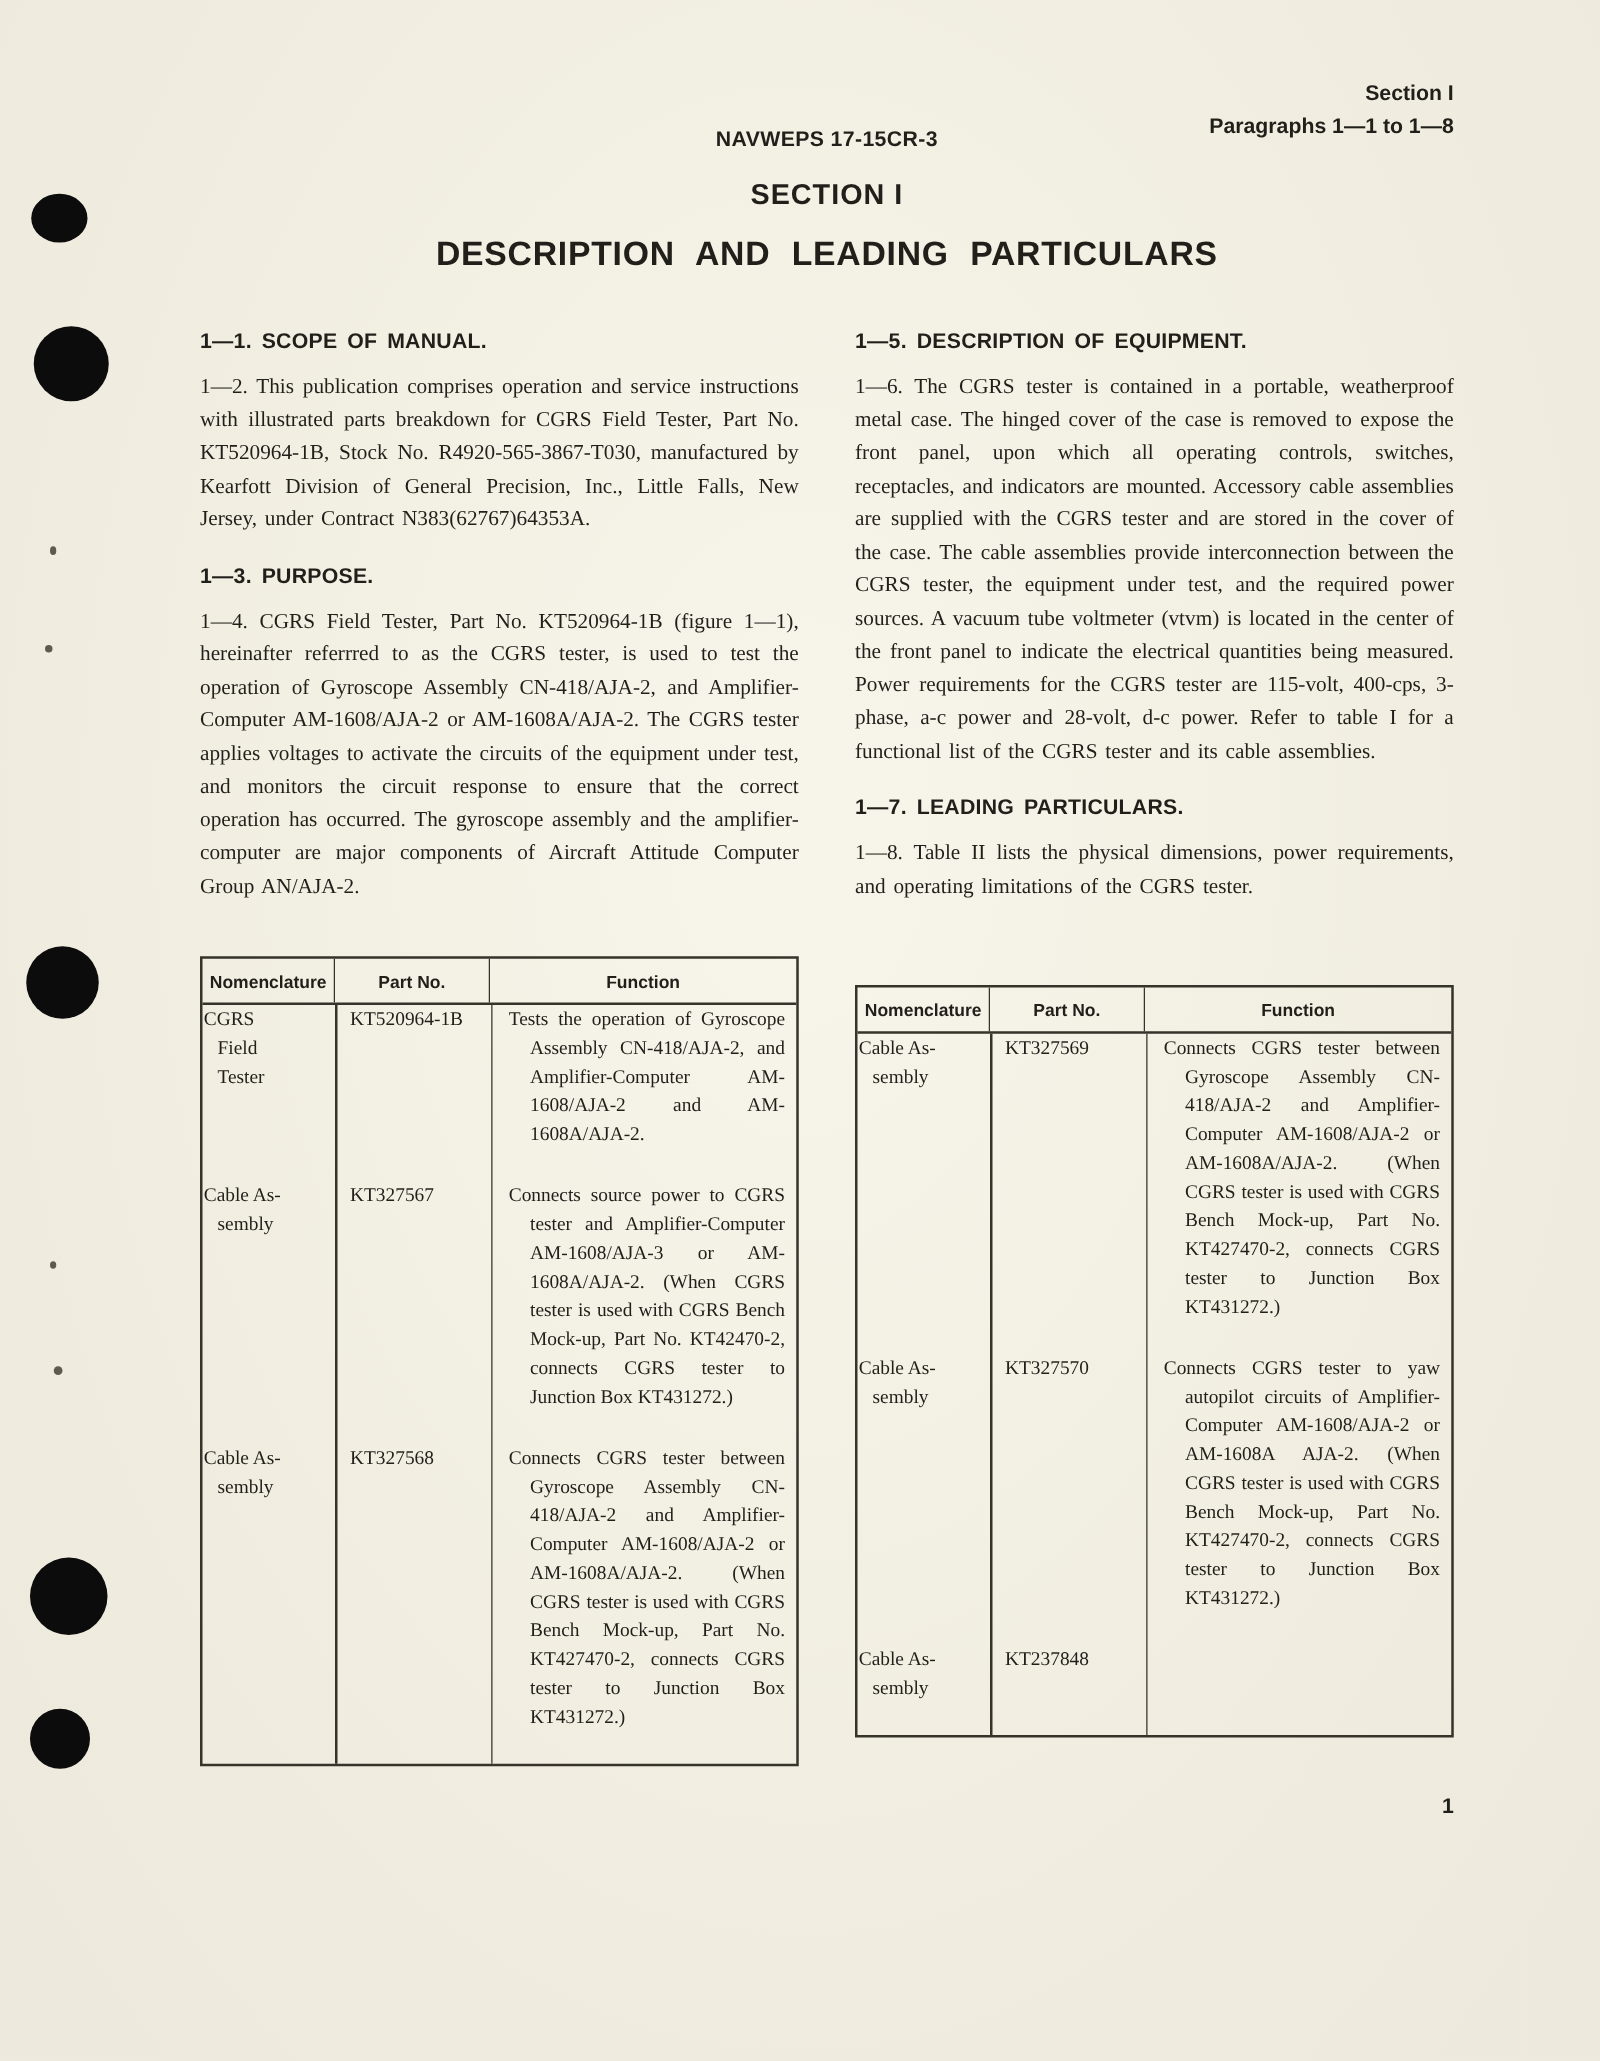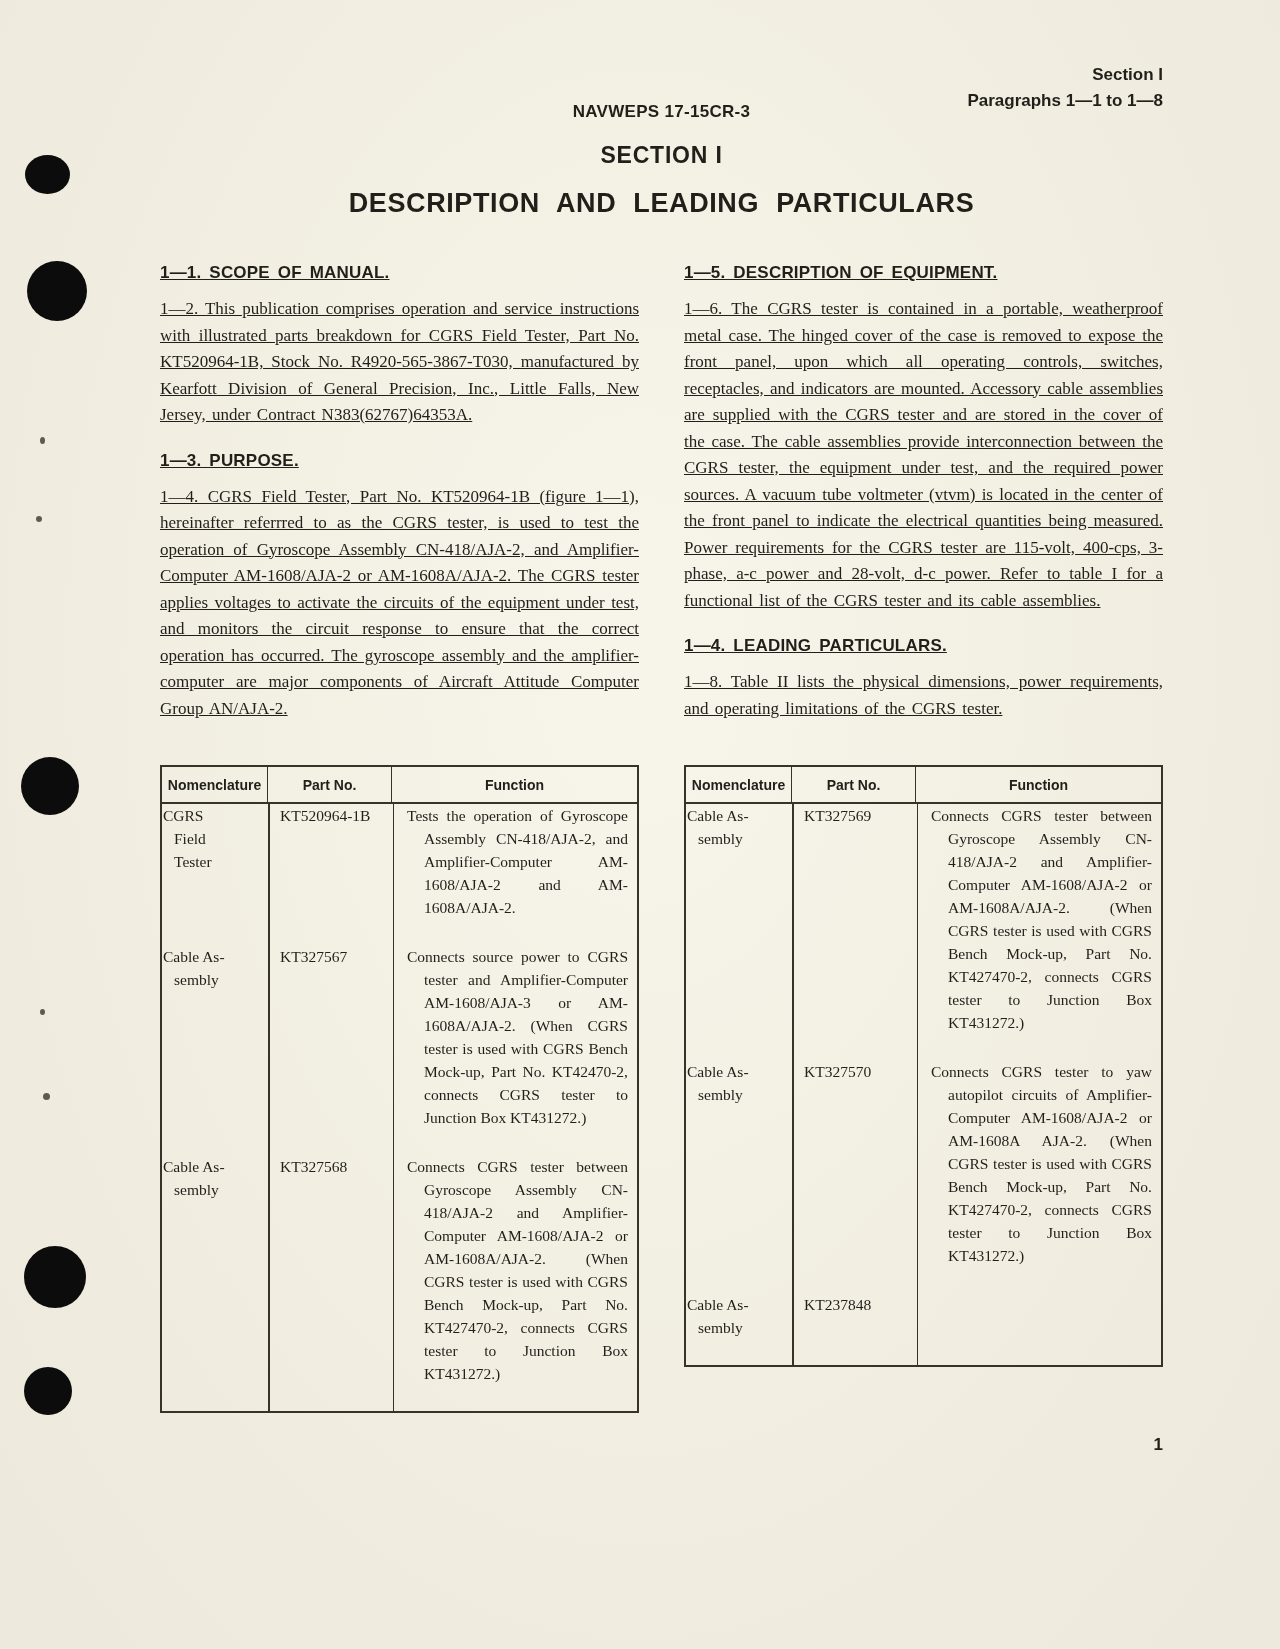--- a/index.html
+++ b/index.html
@@ -31,30 +31,30 @@
   .pg-header .right-block{ position:absolute; right:0; top:62px; text-align:right; line-height:26px; }
 
   
   .section-title{ text-align:center; font-family:"Liberation Sans", sans-serif;
     font-weight:bold; font-size:23px; letter-spacing:.8px; margin-top:32px; }
   .section-subtitle{ text-align:center; font-family:"Liberation Sans", sans-serif;
     font-weight:bold; font-size:27px; letter-spacing:.6px; word-spacing:9px; margin-top:19px; }
 
   
   .cols{ display:flex; gap:45px; margin-top:44px; }
-  .col{ flex:1; min-width:0;text-decoration:underline; }
+  .col{ flex:1; min-width:0; }
   .col h3{ font-family:"Liberation Sans", sans-serif; font-weight:bold; font-size:17px;
     margin:0 0 13px 0; letter-spacing:.2px; word-spacing:3px; }
   .col h3.second{ margin-top:22px; }
   .col p{ margin:0 0 22px 0; font-size:17px; line-height:26.5px; text-align:justify; word-spacing:2px; }
 
   
   .table-title{ text-align:center; font-family:"Liberation Sans", sans-serif; font-weight:bold;
     font-size:16.5px; word-spacing:5px; margin-top:30px; }
-  .tables{ display:flex; gap:45px; margin-top:21px; min-height:620px; align-items:flex-start; }
+  .tables{ display:flex; gap:45px; margin-top:21px; min-height:620px; align-items:center; }
   .equip-table{ flex:1; display:flex; flex-direction:column; border:2px solid #35332a; }
   .t-head{ display:grid; grid-template-columns:106px 124px 1fr; border-bottom:2px solid #35332a; }
   .th{ font-family:"Liberation Sans", sans-serif; font-weight:bold; font-size:14px;
     text-align:center; padding:10px 2px 9px 2px; border-right:1.6px solid #35332a; }
   .th:last-child{ border-right:none; }
   .t-body{ flex:1; position:relative; }
   .vline{ position:absolute; top:0; bottom:0; width:1.6px; background:#35332a; }
   .vline.v1{ left:106px; } .vline.v2{ left:230.5px; }
   .t-row{ display:grid; grid-template-columns:106px 124px 1fr; }
   .t-row > div{ padding-top:0; padding-bottom:26px; }
@@ -99,21 +99,21 @@
     <div class="cols">
       <div class="col">
         <h3>1—1. SCOPE OF MANUAL.</h3>
         <p>1—2. This publication comprises operation and service instructions with illustrated parts breakdown for CGRS Field Tester, Part No. KT520964-1B, Stock No. R4920-565-3867-T030, manufactured by Kearfott Division of General Precision, Inc., Little Falls, New Jersey, under Contract N383(62767)64353A.</p>
         <h3 class="second">1—3. PURPOSE.</h3>
         <p>1—4. CGRS Field Tester, Part No. KT520964-1B (figure 1—1), hereinafter referrred to as the CGRS tester, is used to test the operation of Gyroscope Assembly CN-418/AJA-2, and Amplifier-Computer AM-1608/AJA-2 or AM-1608A/AJA-2. The CGRS tester applies voltages to activate the circuits of the equipment under test, and monitors the circuit response to ensure that the correct operation has occurred. The gyroscope assembly and the amplifier-computer are major components of Aircraft Attitude Computer Group AN/AJA-2.</p>
       </div>
       <div class="col">
         <h3>1—5. DESCRIPTION OF EQUIPMENT.</h3>
         <p>1—6. The CGRS tester is contained in a portable, weatherproof metal case. The hinged cover of the case is removed to expose the front panel, upon which all operating controls, switches, receptacles, and indicators are mounted. Accessory cable assemblies are supplied with the CGRS tester and are stored in the cover of the case. The cable assemblies provide interconnection between the CGRS tester, the equipment under test, and the required power sources. A vacuum tube voltmeter (vtvm) is located in the center of the front panel to indicate the electrical quantities being measured. Power requirements for the CGRS tester are 115-volt, 400-cps, 3-phase, a-c power and 28-volt, d-c power. Refer to table I for a functional list of the CGRS tester and its cable assemblies.</p>
-        <h3 class="second">1—4. LEADING PARTICULARS.</h3>
+        <h3 class="second">1—7. LEADING PARTICULARS.</h3>
         <p>1—8. Table II lists the physical dimensions, power requirements, and operating limitations of the CGRS tester.</p>
       </div>
     </div>
 
 
     <div class="tables">
 
       <div class="equip-table">
         <div class="t-head">
           <div class="th">Nomenclature</div>

